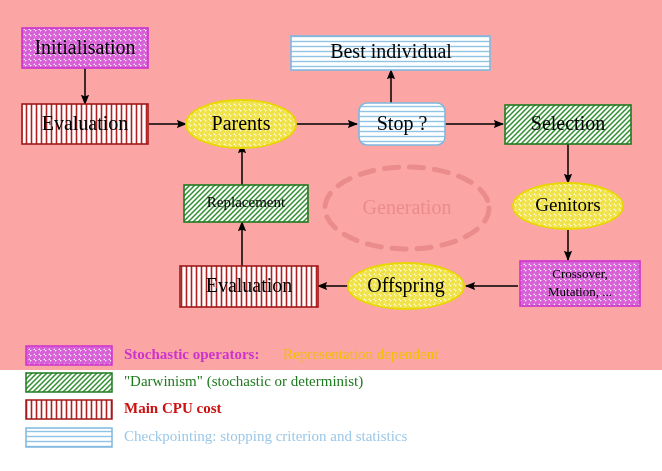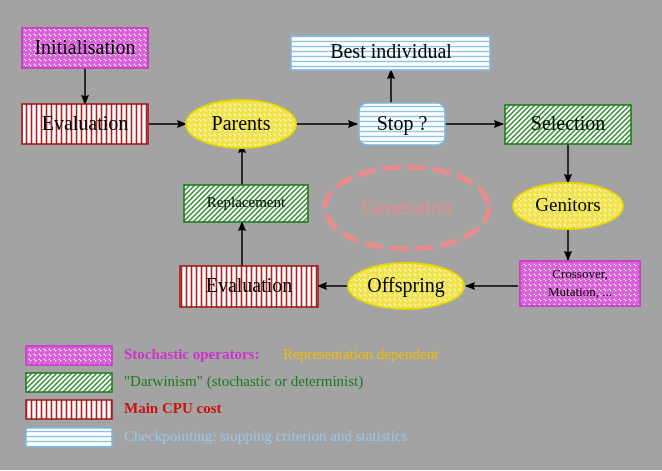--- a/index.html
+++ b/index.html
@@ -9,22 +9,22 @@
   }
   body {
     width: 662px;
     height: 471px;
     font-family: "Liberation Serif", "DejaVu Serif", serif;
     overflow: hidden;
   }
   #canvas {
     position: relative;
     width: 662px;
-    height: 470px;
-    background: #a3a3a3;
+    height: 370px;
+    background: #fca5a5;
   }
   svg#diagram {
     position: absolute;
     top: 0;
     left: 0;
     width: 662px;
     height: 471px;
   }
   .node-label {
     font-family: "Liberation Serif", "DejaVu Serif", serif;

